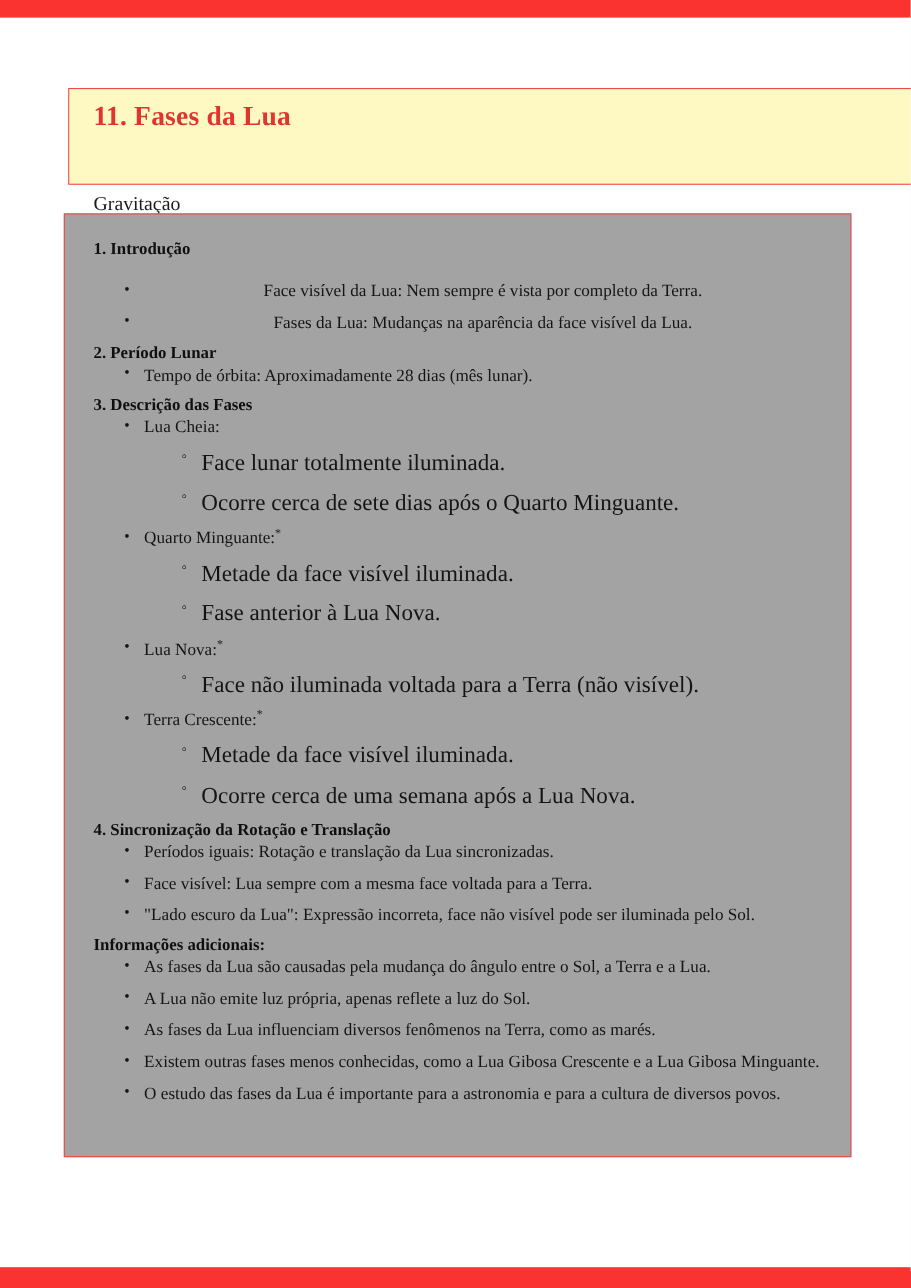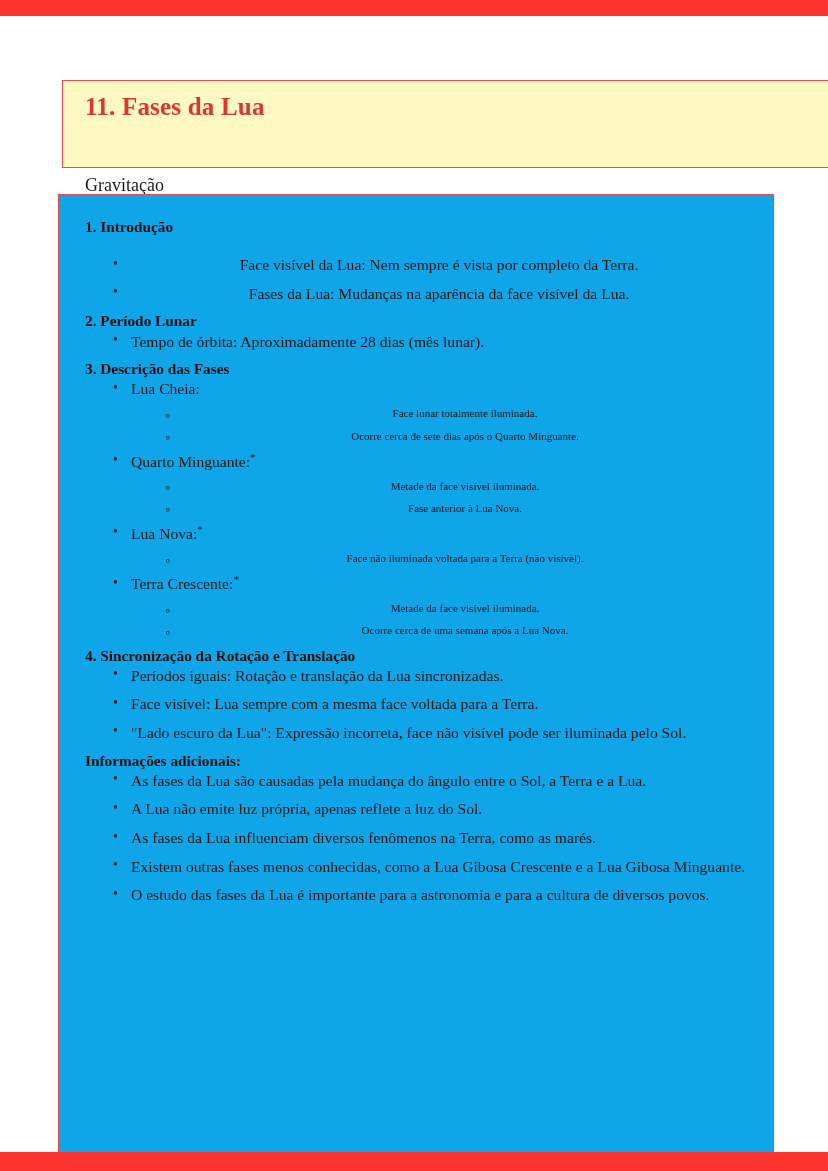--- a/index.html
+++ b/index.html
@@ -69,24 +69,24 @@
     white-space: nowrap;
     margin-top: 44px;
   }
 
   
   .content-box {
     position: absolute;
     left: 58px;
     top: 194px;
     width: 716px;
-    height: 978px;
+    height: 858px;
     border: 1.6px solid #ef4a48;
     box-sizing: border-box;
-    background: #0ea5e9;
+    background: #a3a3a3;
     padding: 22px 26px 10px 26px;
   }
 
   .body-text {
     color: #141414;
     font-size: 15.6px;
     line-height: 1.0;
   }
 
   h3.section-head {
@@ -130,24 +130,23 @@
 
   ul.lvl2 {
     margin: 6px 0 2px 0;
     padding: 0 0 0 32px;
     list-style: none;
   }
   ul.lvl2 > li {
     position: relative;
     padding-left: 20px;
     margin: 0 0 6.5px 0;
-    font-size: 11px;
+    font-size: 21px;
     color: #141414;
     line-height: 1.42;
-    text-align: center;
   }
   ul.lvl2 > li::before {
     content: "\25E6";
     position: absolute;
     left: 2px;
     top: -0.5px;
     font-size: 14px;
     color: #141414;
   }
 

